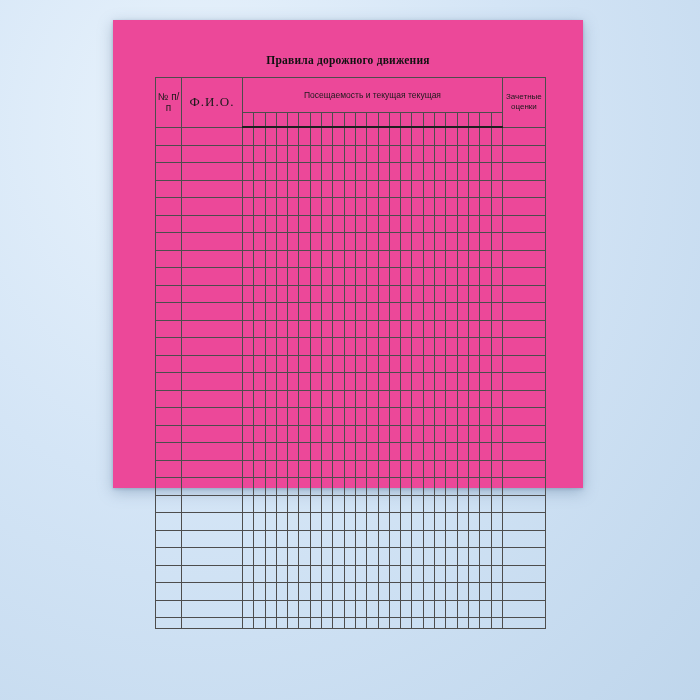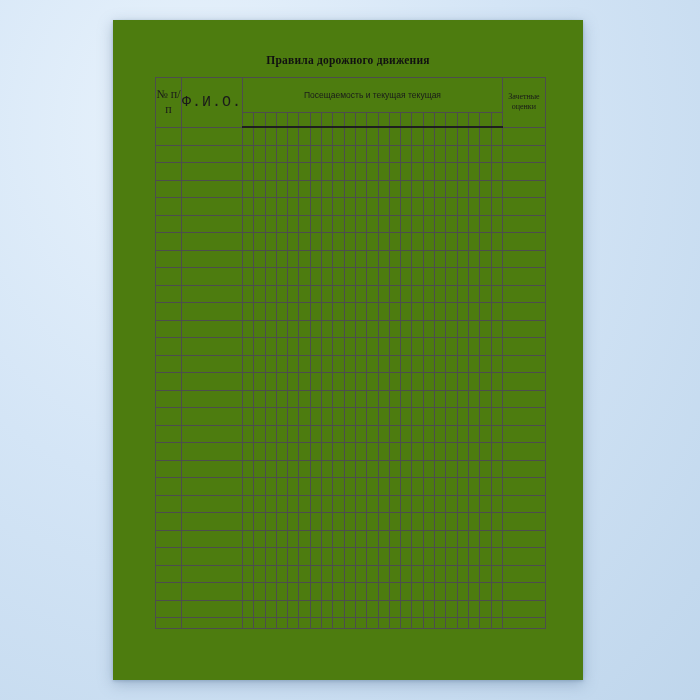--- a/index.html
+++ b/index.html
@@ -4,22 +4,22 @@
 <style>
   html, body { margin: 0; padding: 0; }
   body {
     width: 700px; height: 700px; overflow: hidden;
     font-family: "Liberation Serif", serif;
     background: radial-gradient(ellipse at 28% 18%, #e9f3fc 0%, #d4e5f6 45%, #bfd6ec 100%);
   }
   .stage { position: relative; width: 700px; height: 700px; }
   .page {
     position: absolute; left: 113px; top: 20px;
-    width: 470px; height: 660px;
-    background: #4d7c0f;
+    width: 470px; height: 468px;
+    background: #ec4899;
     box-shadow: 0 4px 14px rgba(84, 114, 150, 0.40), 0 1px 3px rgba(84, 114, 150, 0.35);
   }
   .doc-title {
     margin-top: 34px;
     text-align: center;
     font-size: 11.5px;
     font-weight: bold;
     color: #111111;
     letter-spacing: 0.2px;
     font-family: "Liberation Serif", serif;
@@ -35,24 +35,24 @@
     padding: 0;
     text-align: center;
     vertical-align: middle;
     color: #1a1a1a;
     overflow: hidden;
   }
   tr.header-row-1 td { height: 34px; }
   tr.header-row-2 td { height: 13px; }
   
   tr.header-row-2 td, td.rowspan-head { border-bottom: 2px solid #1f1f1f; }
-  td.cell-index-header   { font-size: 12px;   font-family: Liberation Serif, serif; margin-left: 20px; }
-  td.cell-name-header    { font-size: 15px; letter-spacing: 1px; font-family: Liberation Mono, monospace; }
+  td.cell-index-header   { font-size: 10px;   font-family: Liberation Sans, sans-serif; margin-left: 20px; }
+  td.cell-name-header    { font-size: 13px; letter-spacing: 1px; font-family: Liberation Serif, serif; }
   td.cell-attendance-header { font-size: 8.5px; font-family: "Liberation Sans", sans-serif; }
-  td.cell-credit-header  { font-size: 8px; line-height: 1.25; font-family: Liberation Serif, serif; }
+  td.cell-credit-header  { font-size: 8px; line-height: 1.25; font-family: Liberation Sans, sans-serif; }
   tbody tr td { height: 16.5px; }
   tbody tr.last-row td { height: 10px; }
 </style>
 </head>
 <body>
 
 <div class="stage">
   <div class="page">
     <div class="doc-title">Правила дорожного движения</div>
 

